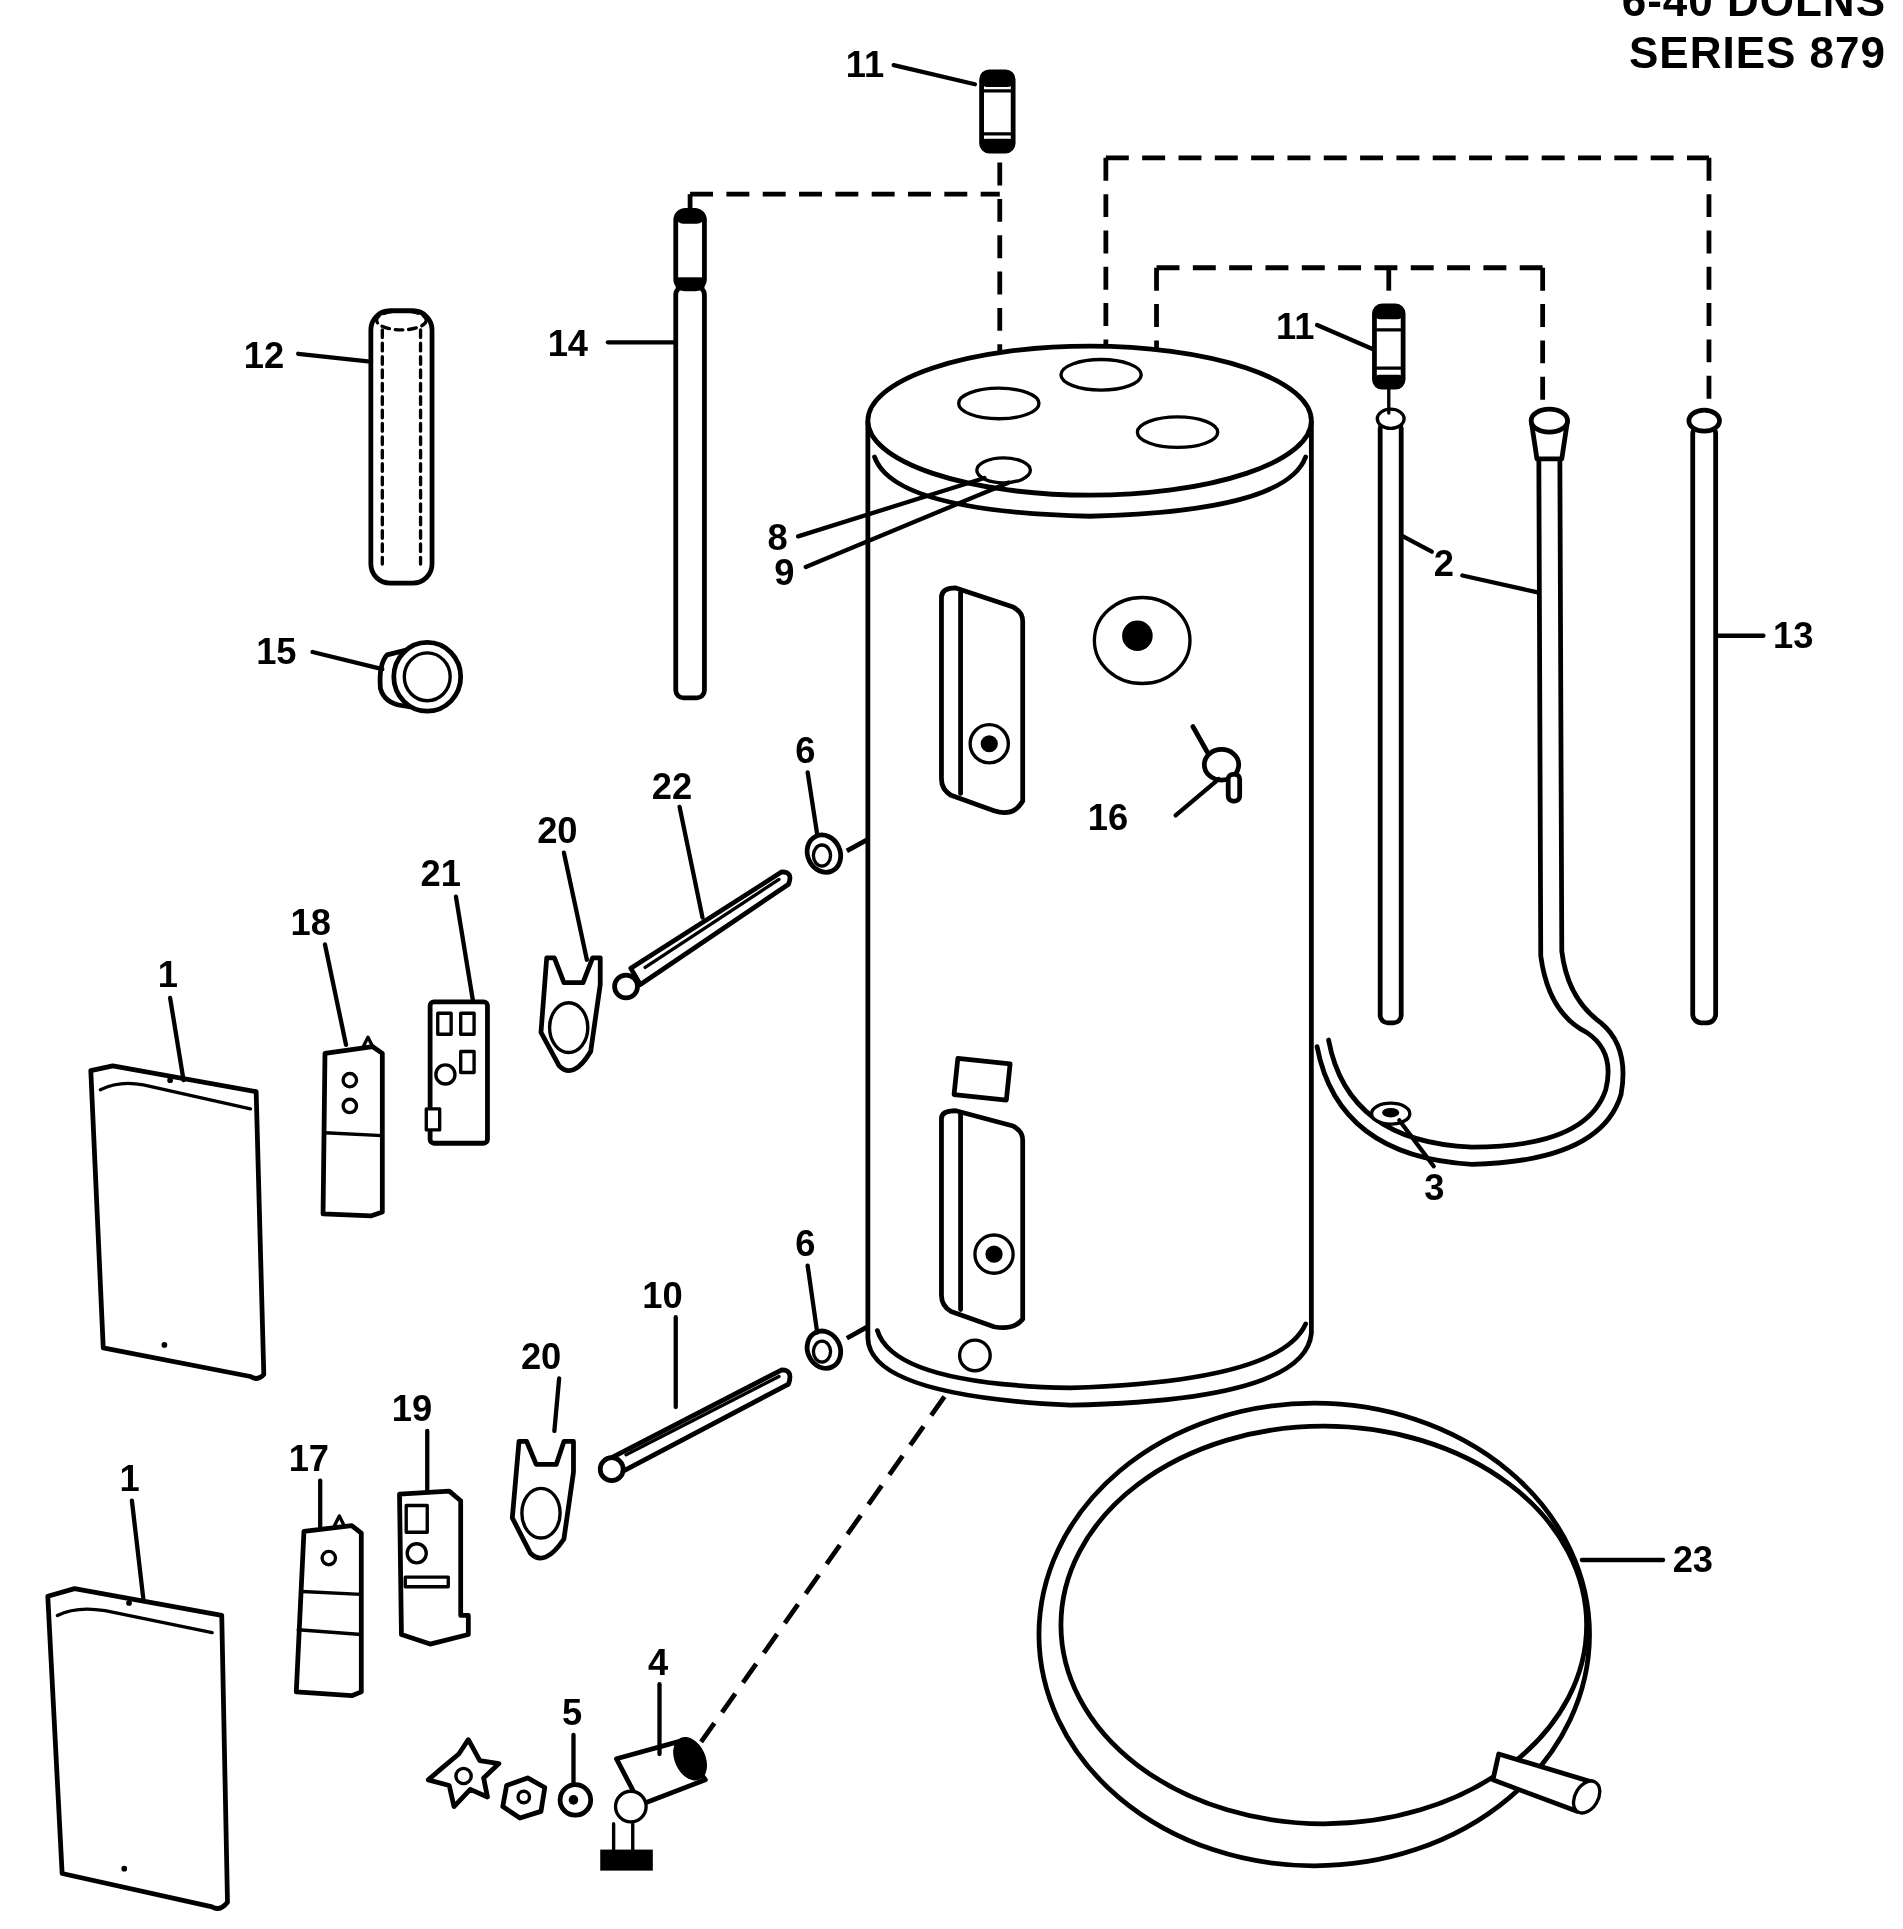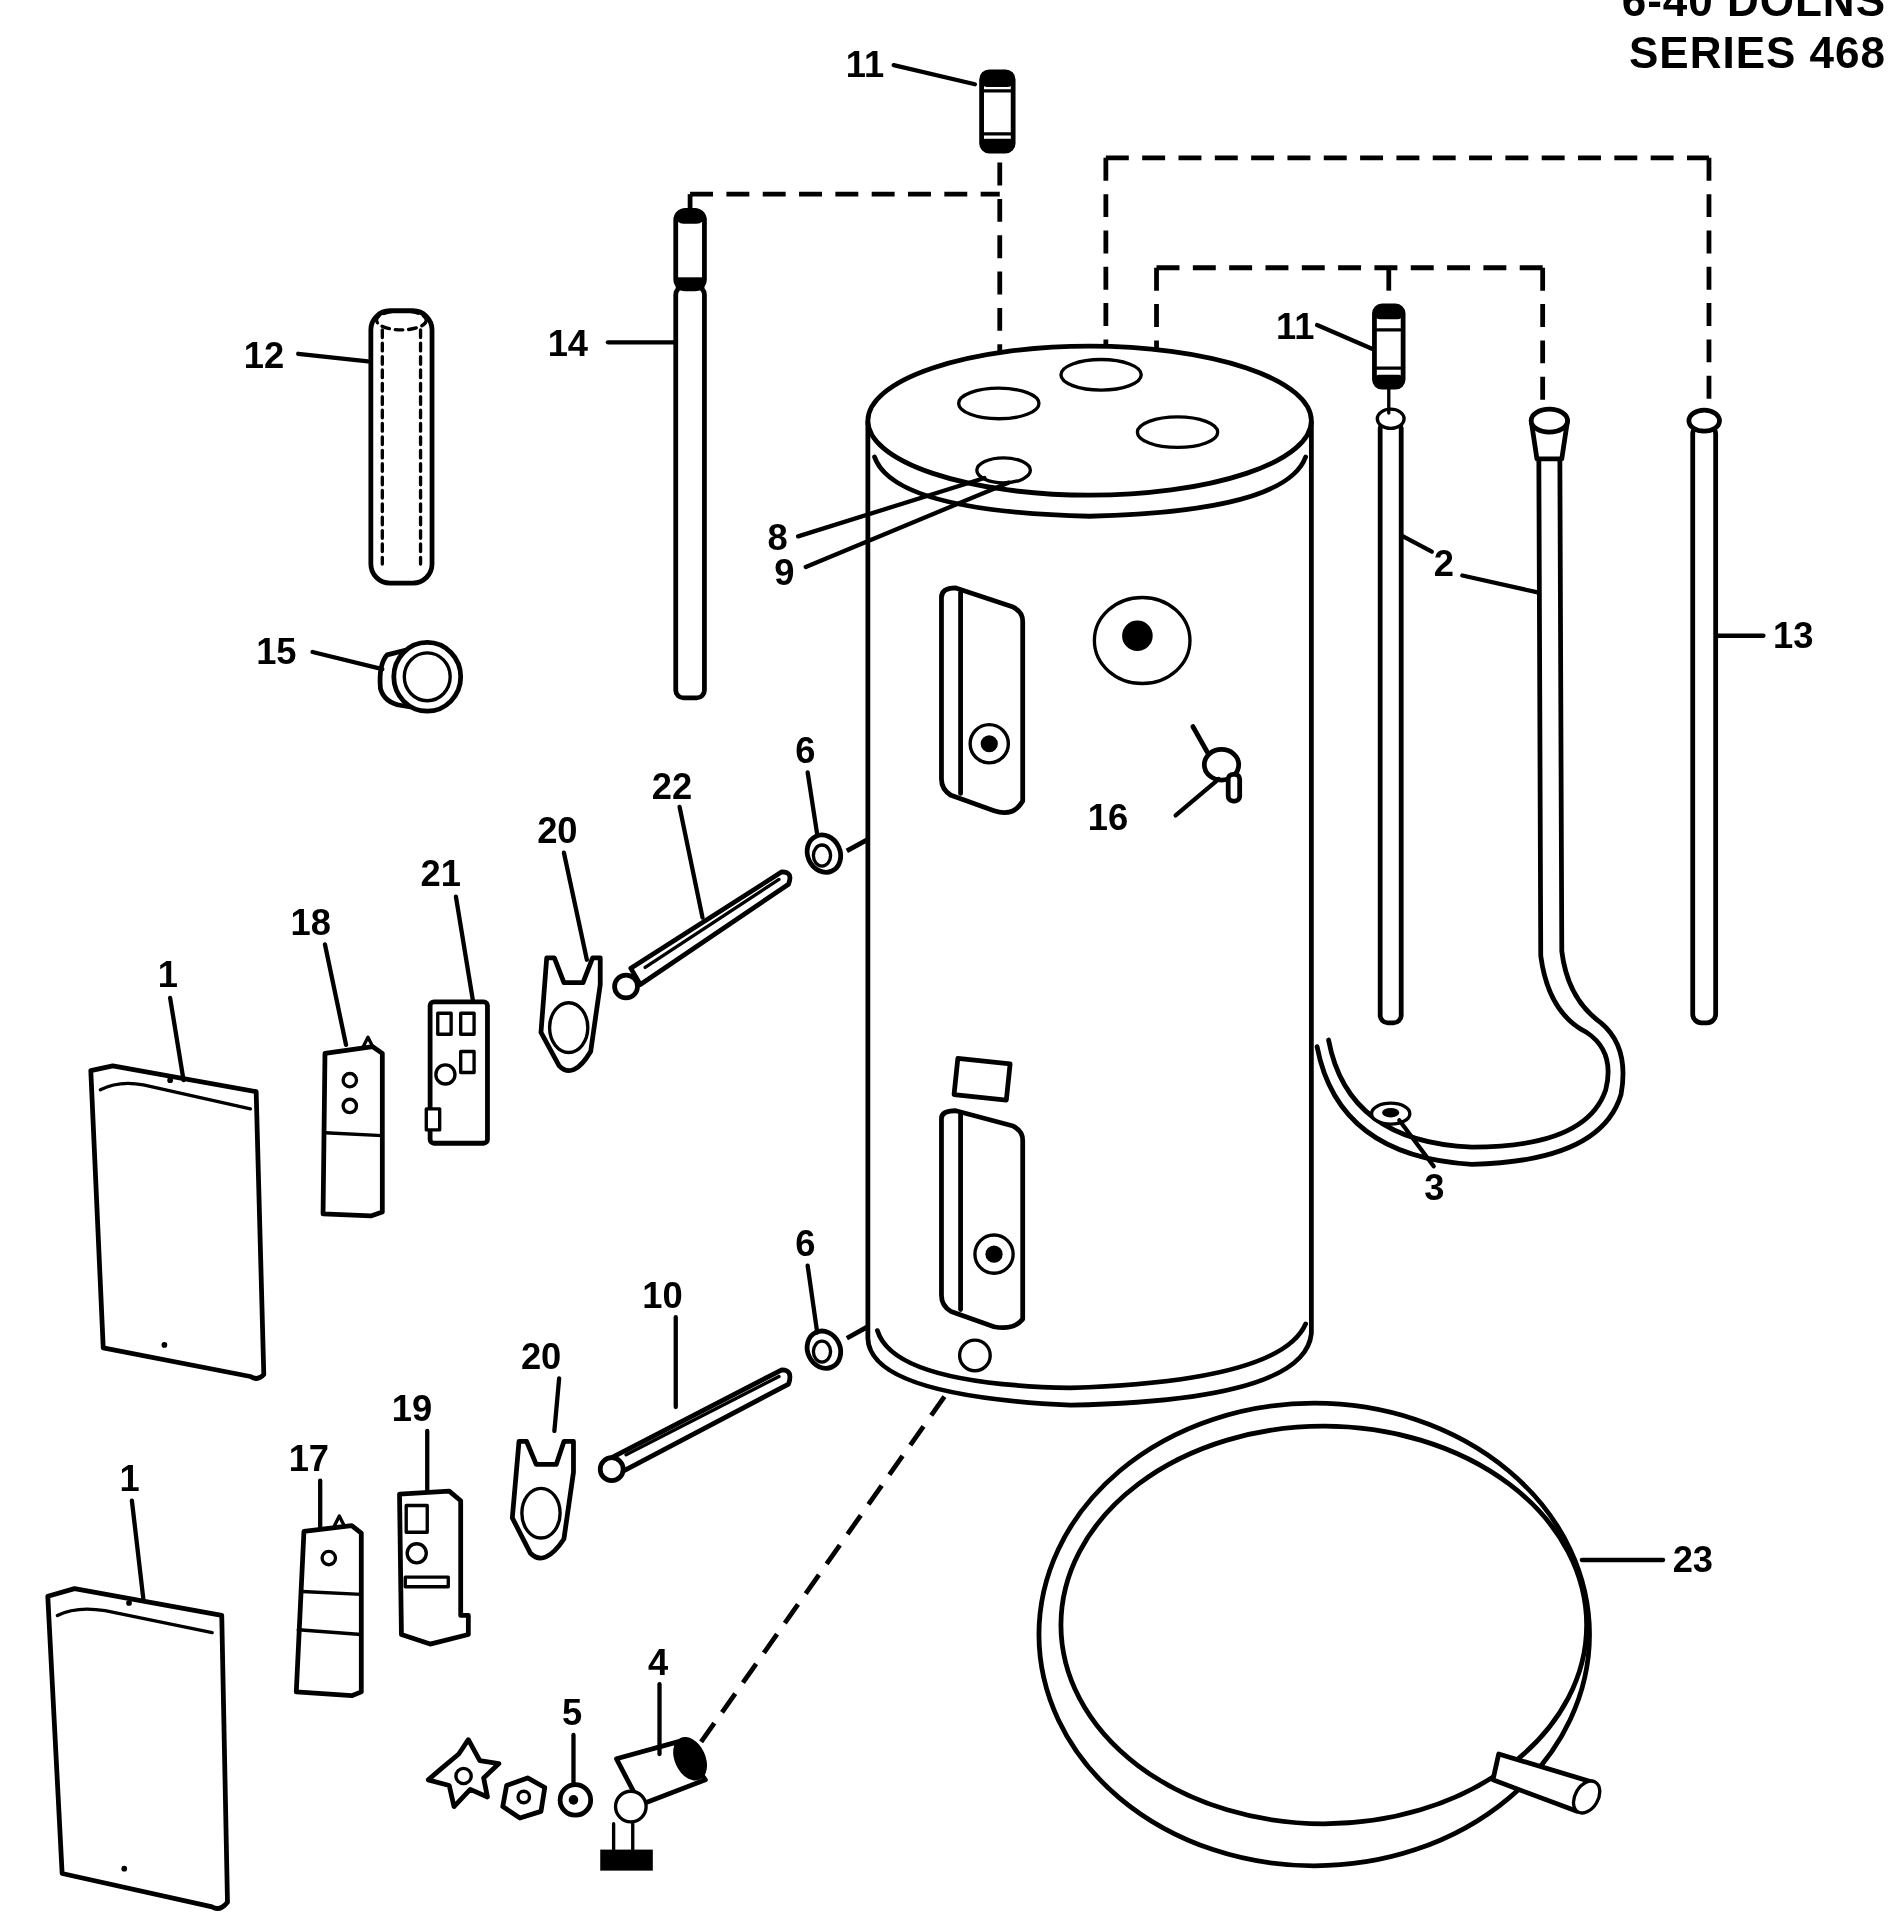--- a/index.html
+++ b/index.html
@@ -13,21 +13,21 @@
   .fillw3 { fill: #fff; stroke: #000; stroke-width: 3.5; stroke-linejoin: round; }
   .blk { fill: #000; }
   .dash { fill: none; stroke: #000; stroke-width: 5; stroke-dasharray: 24 14; }
   .leader { stroke: #000; stroke-width: 4.5; stroke-linecap: round; fill: none; }
 </style>
 </head>
 <body>
 
 <div class="header">
   <div>6-40 DOLNS</div>
-  <div>SERIES 468</div>
+  <div>SERIES 879</div>
 </div>
 
 <svg id="diagram" viewBox="0 0 1991 2019" xmlns="http://www.w3.org/2000/svg">
 
   <g>
     <path class="dash" d="M722 203 H1046"></path>
     <path class="dash" d="M722 203 V236"></path>
     <path class="dash" d="M1046 170 V430"></path>
     <path class="dash" d="M1157 165 H1788"></path>
     <path class="dash" d="M1157 165 V398"></path>

